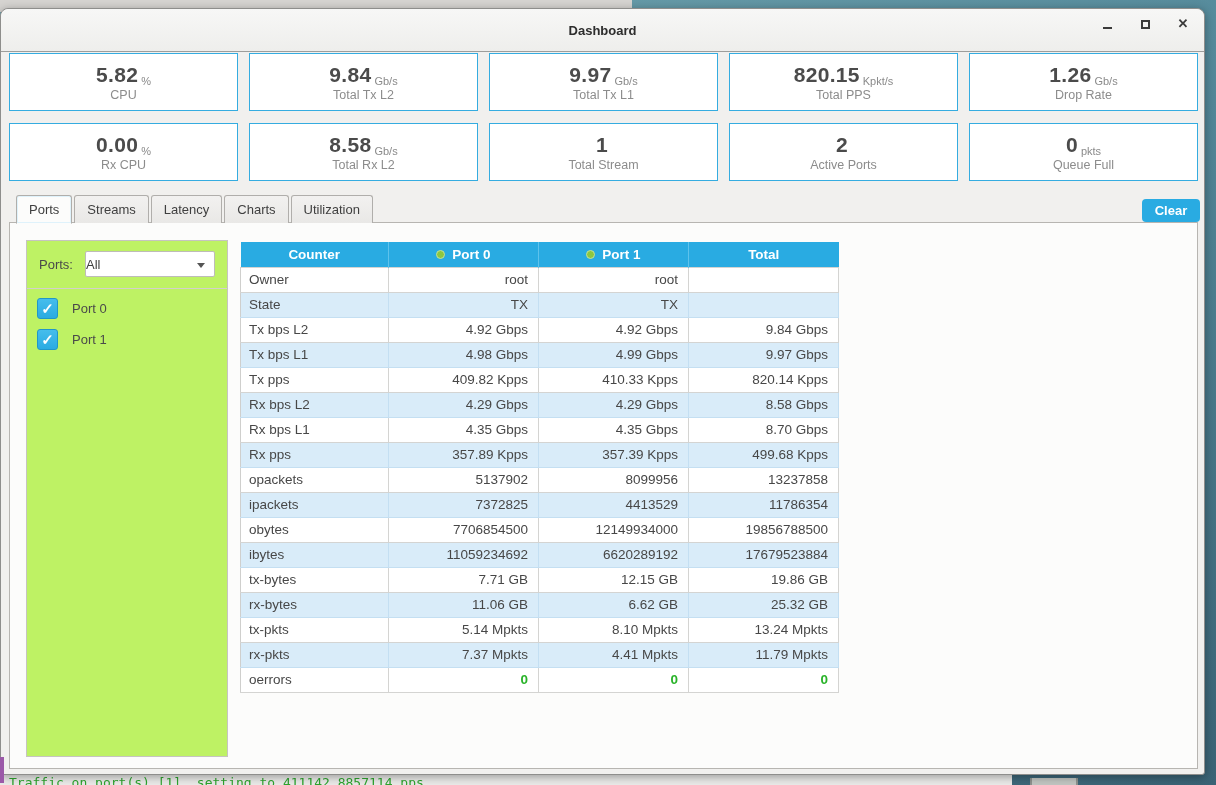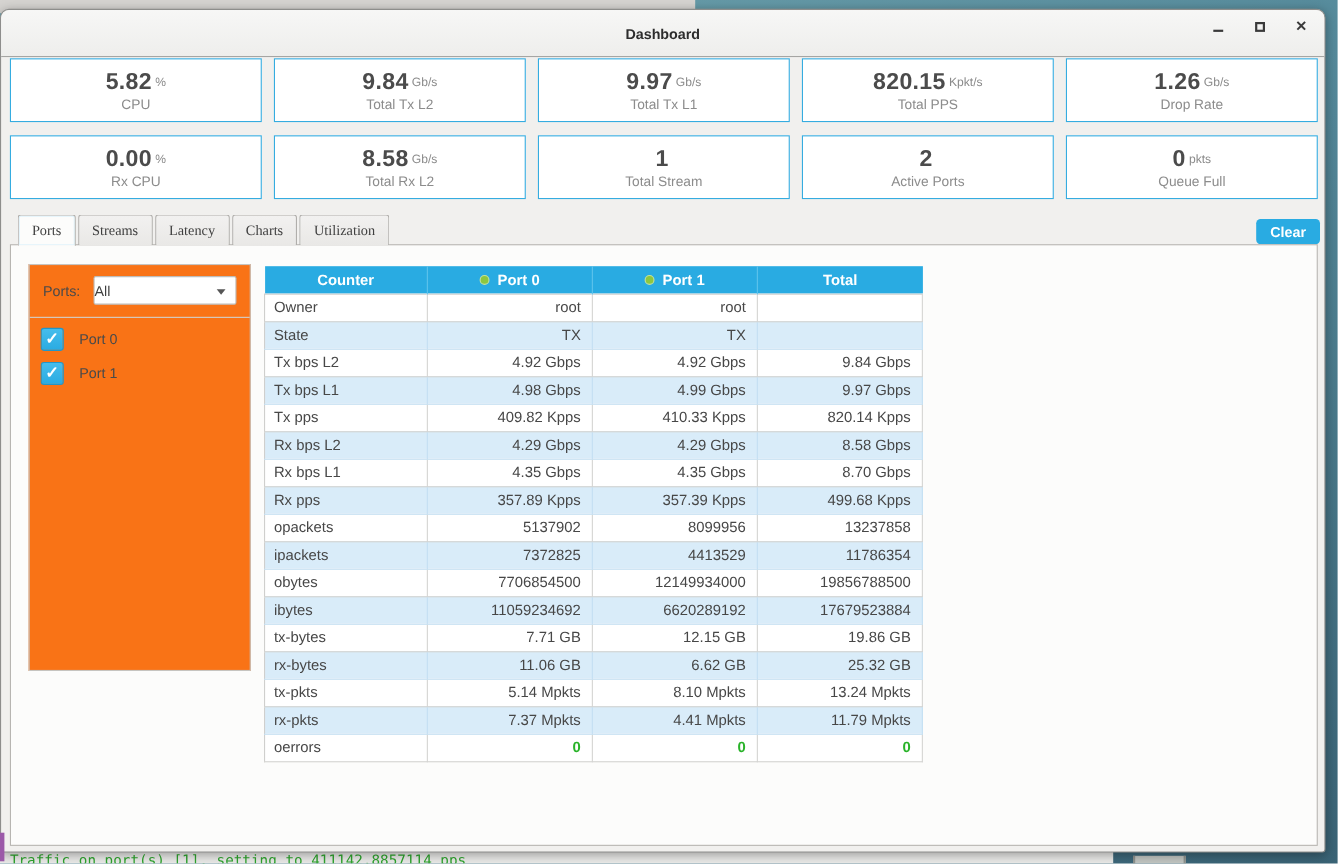--- a/index.html
+++ b/index.html
@@ -22,39 +22,39 @@
   .win-controls { position:absolute; right:14px; top:0; height:30px; display:flex; align-items:center; gap:24px; }
   .wc { width:14px; height:14px; display:flex; align-items:center; justify-content:center; color:#3a3a3a; cursor:default; }
   .min-bar { width:9px; height:2px; background:#3a3a3a; margin-top:7px; }
   .max-box { width:9px; height:9px; border:2px solid #3a3a3a; }
   .close-x { font-size:13px; font-weight:bold; line-height:14px; }
 
   
   .cards { position:absolute; left:8px; top:44px; width:1189px; display:flex; flex-wrap:wrap; gap:12px 11px; }
   .card { flex:0 0 calc(20% - 8.8px); height:58px; background:#ffffff; border:1px solid #35ace0;
           display:flex; flex-direction:column; align-items:center; justify-content:center; }
-  .card-top { display:flex; align-items:center; gap:3px; }
+  .card-top { display:flex; align-items:flex-end; gap:3px; }
   .card-value { font-size:21px; font-weight:bold; color:#4b4b4b; letter-spacing:.3px; }
   .card-unit { font-size:11px; color:#8a8a8a; }
   .card-label { font-size:12.5px; color:#8c8c8c; margin-top:1px; }
 
   
   .tabbar { position:absolute; left:15px; top:185px; height:29px; display:flex; align-items:flex-end; gap:2px; z-index:3; }
   .tab { height:28px; padding:0 12px; display:flex; align-items:center; font-size:13px; color:#3f3f3f;
          background:linear-gradient(#f2f1f0,#e9e8e6); border:1px solid #b0aeab; border-bottom:none;
-         border-radius:3px 3px 0 0; cursor:default;font-family:Liberation Serif, serif; }
+         border-radius:3px 3px 0 0; cursor:default; }
   .tab.active { background:#fcfcfb; height:29px; margin-bottom:-1px; border-bottom:1px solid #fcfcfb; box-shadow:inset 0 0 0 1px #dff2fb; }
   .clear-btn { position:absolute; right:4px; top:190px; width:58px; height:23px; background:#29abe2; color:#ffffff;
                font-size:13px; font-weight:bold; border:none; border-radius:4px; display:flex; align-items:center; justify-content:center; cursor:default; }
 
   
   .panel { position:absolute; left:8px; top:213px; width:1189px; height:547px; background:#fcfcfb; border:1px solid #b7b5b1; }
 
   
-  .sidebar { position:absolute; left:16px; top:17px; width:202px; height:370px; background:#f97316; border:1px solid #c6c4c0; }
+  .sidebar { position:absolute; left:16px; top:17px; width:202px; height:517px; background:#bef264; border:1px solid #c6c4c0; }
   .sb-filter { display:flex; align-items:center; gap:12px; padding:10px 10px 10px 12px; }
   .sb-label { font-size:13px; color:#4a4a4a; }
   .sb-select { position:relative; width:130px; height:26px; background:#ffffff; border:1px solid #bebcb8; border-radius:2px;
                display:flex; align-items:center; font-size:13px; color:#3f3f3f; cursor:default;text-align:center; }
   .sb-caret { position:absolute; right:9px; top:11px; width:0; height:0; border-left:4.5px solid transparent;
               border-right:4.5px solid transparent; border-top:5px solid #555; }
   .sb-sep { border:none; border-top:1px solid #d2d0cc; margin:1px 0 4px 0; }
   .cb-row { display:flex; align-items:center; gap:14px; padding:5px 0 5px 10px; cursor:default; }
   .cb { width:21px; height:21px; border-radius:3px; background:linear-gradient(#45bdec,#2aabe2); border:1px solid #2196c9;
         display:flex; align-items:center; justify-content:center; }

